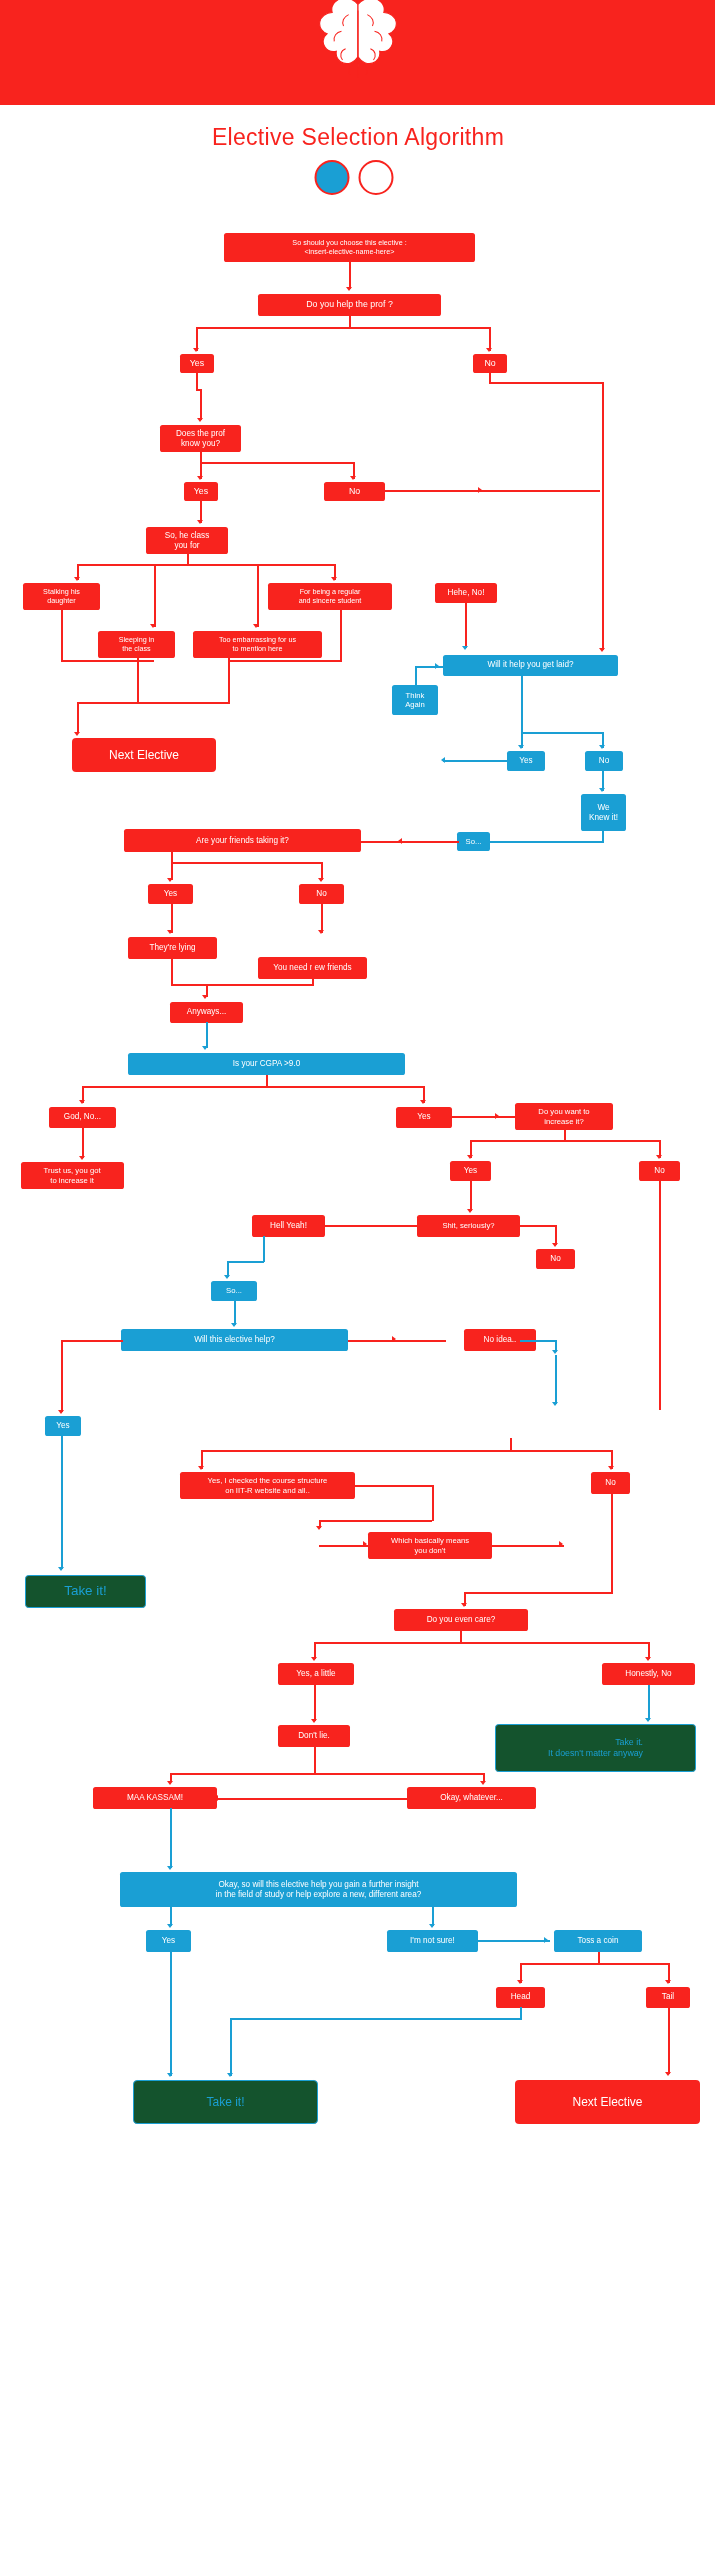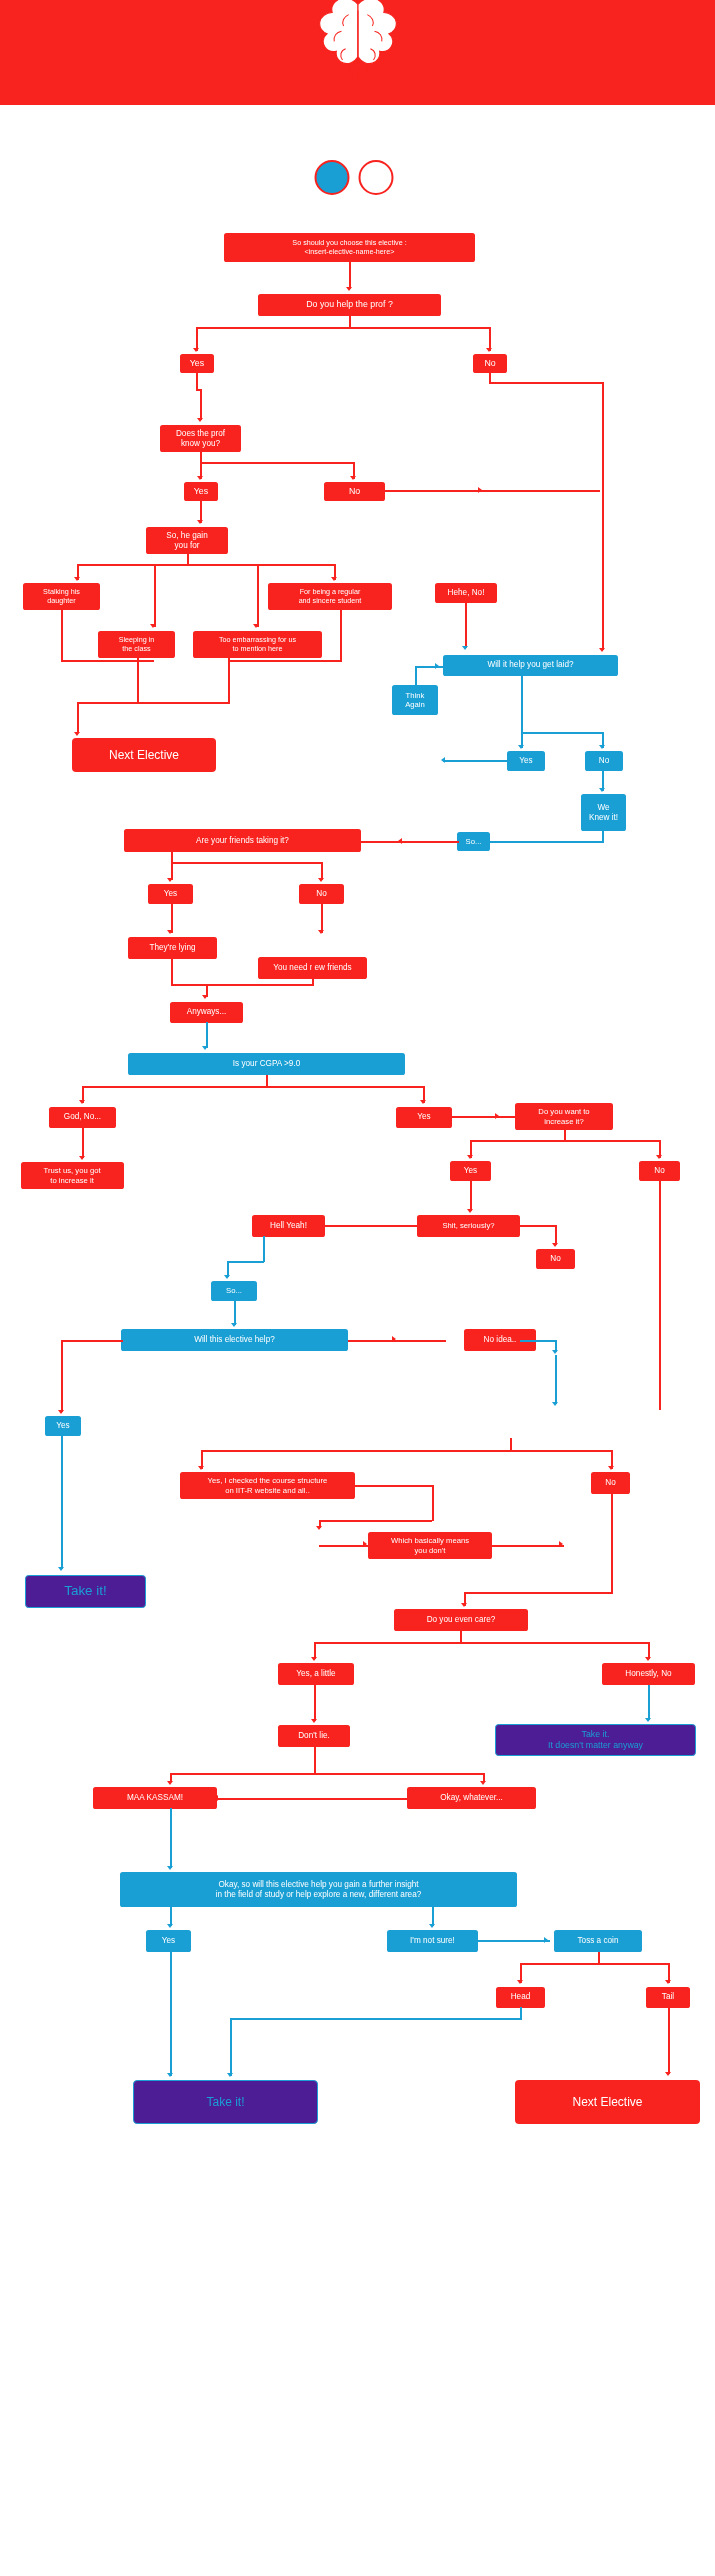--- a/index.html
+++ b/index.html
@@ -47,21 +47,21 @@
     color:#ffffff;
     display:flex;align-items:center;justify-content:center;
     text-align:center;
     border-radius:2.6px;
     line-height:1.22;
     padding:1.5px 3.1px;
   }
   .red{background:#f8231e;}
   .blue{background:#1a9fd4;}
   .outline-blue{
-    background:#4c1d95;border:1.5px solid #1a9fd4;color:#1a9fd4;border-radius:3.6px;
+    background:#14532d;border:1.5px solid #1a9fd4;color:#1a9fd4;border-radius:3.6px;
   }
   .big{font-size:12px;border-radius:4.1px;}
   .f14{font-size:7.2px;}
   .f15{font-size:7.7px;}
   .f16{font-size:8.2px;}
   .f17{font-size:8.8px;}
   .f26{font-size:13.4px;}
 
   
   .conn{position:absolute;background:#f8231e;}
@@ -85,20 +85,21 @@
   <svg class="brain" viewBox="0 0 300 215">
     <g fill="#ffffff" stroke="#f8231e" stroke-width="2.2">
       <path d="M150 18c-10-12-28-16-40-8-10 6-12 16-10 24-12 0-22 8-24 18-2 12 6 20 14 23-8 6-10 18-4 26 5 7 14 10 22 8-2 10 4 20 14 23 10 3 21-2 26-10 1 6 1 12 2 18h0V18z"></path>
       <path d="M150 18c10-12 28-16 40-8 10 6 12 16 10 24 12 0 22 8 24 18 2 12-6 20-14 23 8 6 10 18 4 26-5 7-14 10-22 8 2 10-4 20-14 23-10 3-21-2-26-10-1 6-1 12-2 18h0V18z"></path>
     </g>
     <g fill="none" stroke="#f8231e" stroke-width="2">
       <path d="M150 30v130M132 38c-10 4-14 14-10 22M118 70c-10 2-16 10-14 20M126 104c-10 4-12 14-6 22M140 134c-8 4-10 12-6 20M168 38c10 4 14 14 10 22M182 70c10 2 16 10 14 20M174 104c10 4 12 14 6 22M160 134c8 4 10 12 6 20"></path>
     </g>
   </svg>
 
+  <div class="title">Elective Selection Algorithm</div>
   <div class="logo-circles">
     <div class="circ blue"></div>
     <div class="circ white"></div>
   </div>
 
   <div class="node red f14" style="left:224px;top:233px;width:251px;height:29px;white-space:pre-line;">So should you choose this elective :
 &lt;insert-elective-name-here&gt;</div>
   <div class="conn" style="left:349px;top:262px;width:1.5px;height:27px;"></div>
   <div class="arrow ar-down" style="left:346px;top:287px;"></div>
 
@@ -137,21 +138,21 @@
 
   <div class="node red f17" style="left:184px;top:482px;width:34px;height:18.5px;">Yes</div>
   <div class="node red f17" style="left:324px;top:482px;width:61px;height:18.5px;">No</div>
 
   <div class="conn" style="left:384px;top:490px;width:216px;height:1.5px;"></div>
   <div class="arrow ar-right" style="left:478px;top:487px;"></div>
 
   <div class="conn" style="left:200px;top:501px;width:1.5px;height:21.6px;"></div>
   <div class="arrow ar-down" style="left:197px;top:520px;"></div>
 
-  <div class="node red f16" style="left:146px;top:527px;width:82px;height:27px;white-space:pre-line;">So, he gain
+  <div class="node red f16" style="left:146px;top:527px;width:82px;height:27px;white-space:pre-line;">So, he class
 you for</div>
 
   <div class="conn" style="left:187px;top:553px;width:1.5px;height:11.3px;"></div>
   <div class="conn" style="left:77px;top:564px;width:258px;height:1.5px;"></div>
   <div class="conn" style="left:77px;top:564px;width:1.5px;height:15.5px;"></div>
   <div class="conn" style="left:334px;top:564px;width:1.5px;height:15.5px;"></div>
   <div class="conn" style="left:154px;top:564px;width:1.5px;height:63px;"></div>
   <div class="conn" style="left:257px;top:564px;width:1.5px;height:63px;"></div>
   <div class="arrow ar-down" style="left:74px;top:577px;"></div>
   <div class="arrow ar-down" style="left:331px;top:577px;"></div>
@@ -371,21 +372,21 @@
 
   <div class="node red f16" style="left:278px;top:1663px;width:76px;height:21.6px;">Yes, a little</div>
   <div class="node red f16" style="left:602px;top:1663px;width:93px;height:21.6px;">Honestly, No</div>
 
   <div class="conn" style="left:314px;top:1685px;width:1.5px;height:36px;"></div>
   <div class="arrow ar-down" style="left:311px;top:1719px;"></div>
   <div class="node red f16" style="left:278px;top:1725px;width:72px;height:21.6px;">Don't lie.</div>
 
   <div class="conn b" style="left:648px;top:1685px;width:1.5px;height:35px;"></div>
   <div class="arrow ar-down b" style="left:645px;top:1718px;"></div>
-  <div class="node outline-blue f17" style="left:495px;top:1724px;width:201px;height:32px;white-space:pre-line;">Take it.
+  <div class="node outline-blue f17" style="left:495px;top:1724px;width:201px;height:48px;white-space:pre-line;text-align:right;">Take it.
 It doesn't matter anyway</div>
 
   <div class="conn" style="left:314px;top:1747px;width:1.5px;height:28px;"></div>
   <div class="conn" style="left:170px;top:1773px;width:314px;height:1.5px;"></div>
   <div class="conn" style="left:170px;top:1773px;width:1.5px;height:9.3px;"></div>
   <div class="conn" style="left:483px;top:1773px;width:1.5px;height:9.3px;"></div>
   <div class="arrow ar-down" style="left:167px;top:1781px;"></div>
   <div class="arrow ar-down" style="left:480px;top:1781px;"></div>
 
   <div class="node red f16" style="left:93px;top:1787px;width:124px;height:21.6px;">MAA KASSAM!</div>

